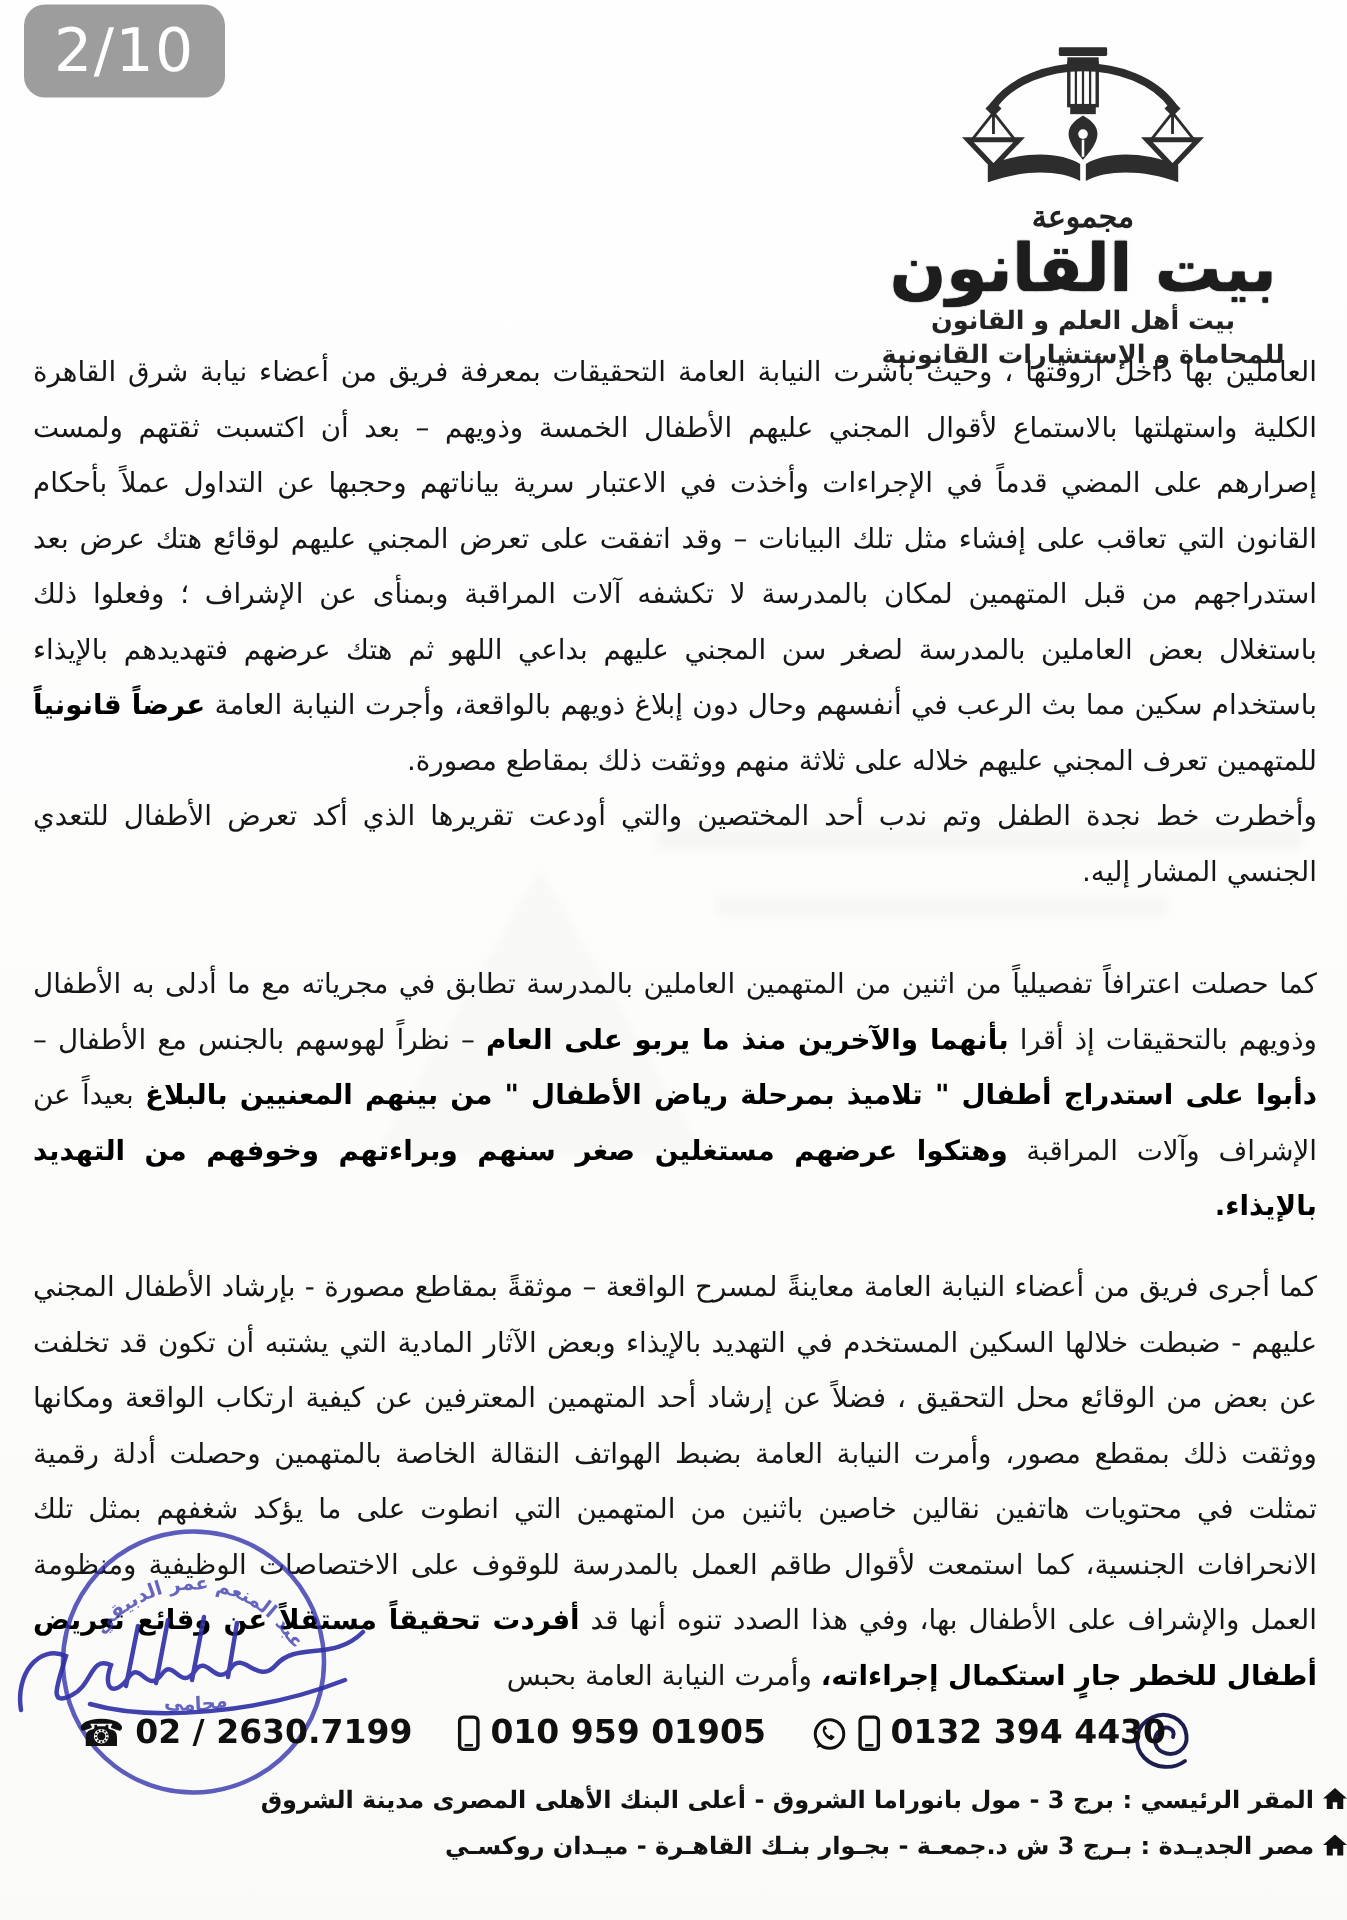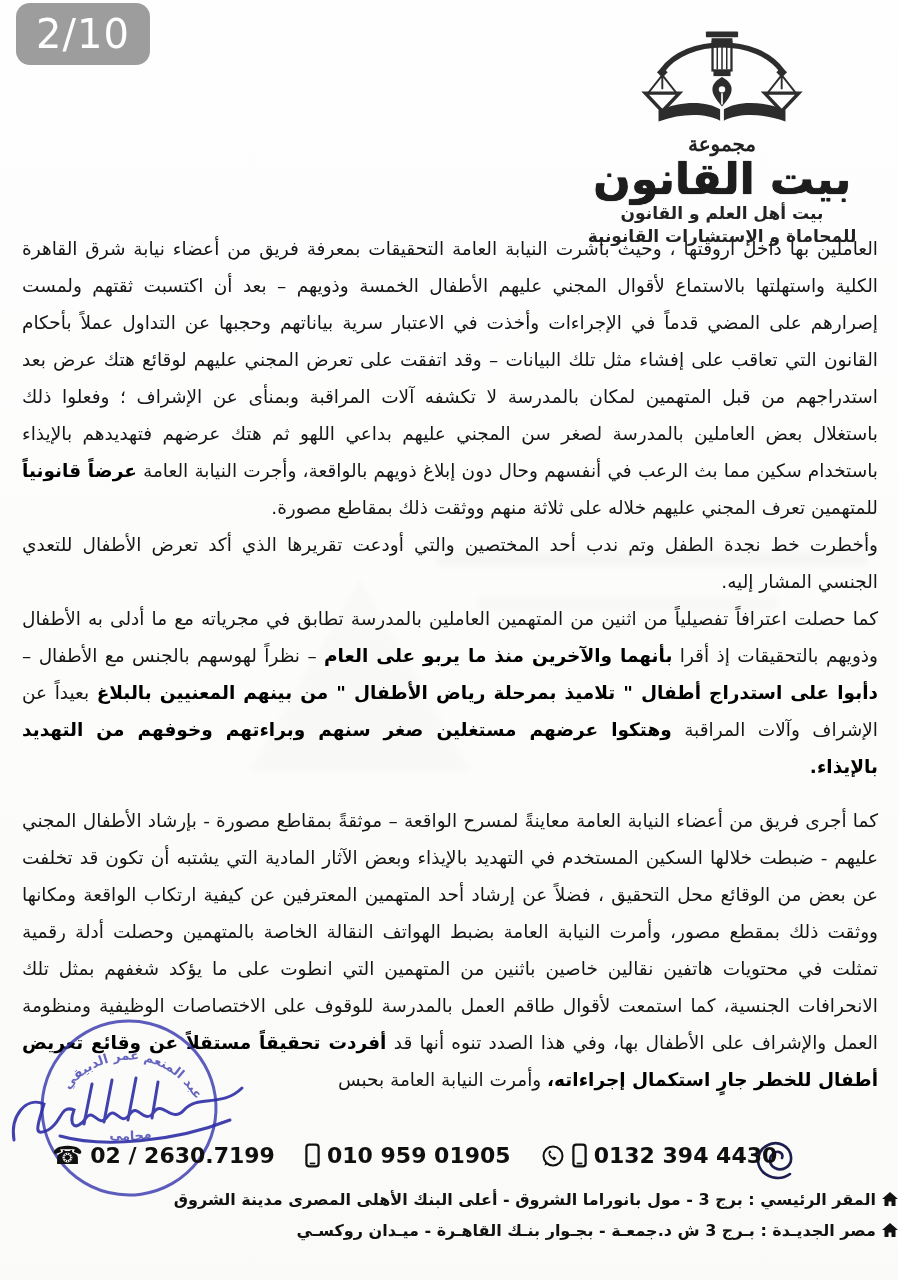--- a/index.html
+++ b/index.html
@@ -21,21 +21,21 @@
     text-shadow:0 0 1px #1d1d1d, .5px 0 0 #1d1d1d;}
   .logo-tag1,.logo-tag2{font-size:17px;font-weight:bold;color:#242424;line-height:1.35;}
   .logo-tag3{font-size:15px;font-weight:bold;color:#242424;line-height:1.1;margin-top:1px;}
   
   .body-text{
     position:absolute;top:230px;right:20px;left:22px;direction:rtl;
     text-align:justify;text-align-last:right;text-justify:inter-word;
     font-size:18.5px;line-height:37px;color:#161616;
   }
   .para{margin:0;padding:0;}
-  .para2{}
+  .para2{margin-top:38px;}
   .para3{margin-top:17px;}
   .body-text b{color:#000;}
   
   .artifact{position:absolute;pointer-events:none;}
   .art1{top:552px;right:30px;width:430px;height:14px;background:#777;opacity:.05;filter:blur(3px);transform:skewX(-8deg);}
   .art2{top:598px;right:120px;width:300px;height:12px;background:#888;opacity:.045;filter:blur(3px);}
   .art3{top:580px;left:250px;width:0;height:0;border-left:110px solid transparent;border-right:110px solid transparent;border-bottom:190px solid #999;opacity:.035;filter:blur(2px);}
   
   .stamp{position:absolute;left:2px;top:1012px;z-index:3;}
   .spiral{position:absolute;left:740px;top:1120px;z-index:3;}

